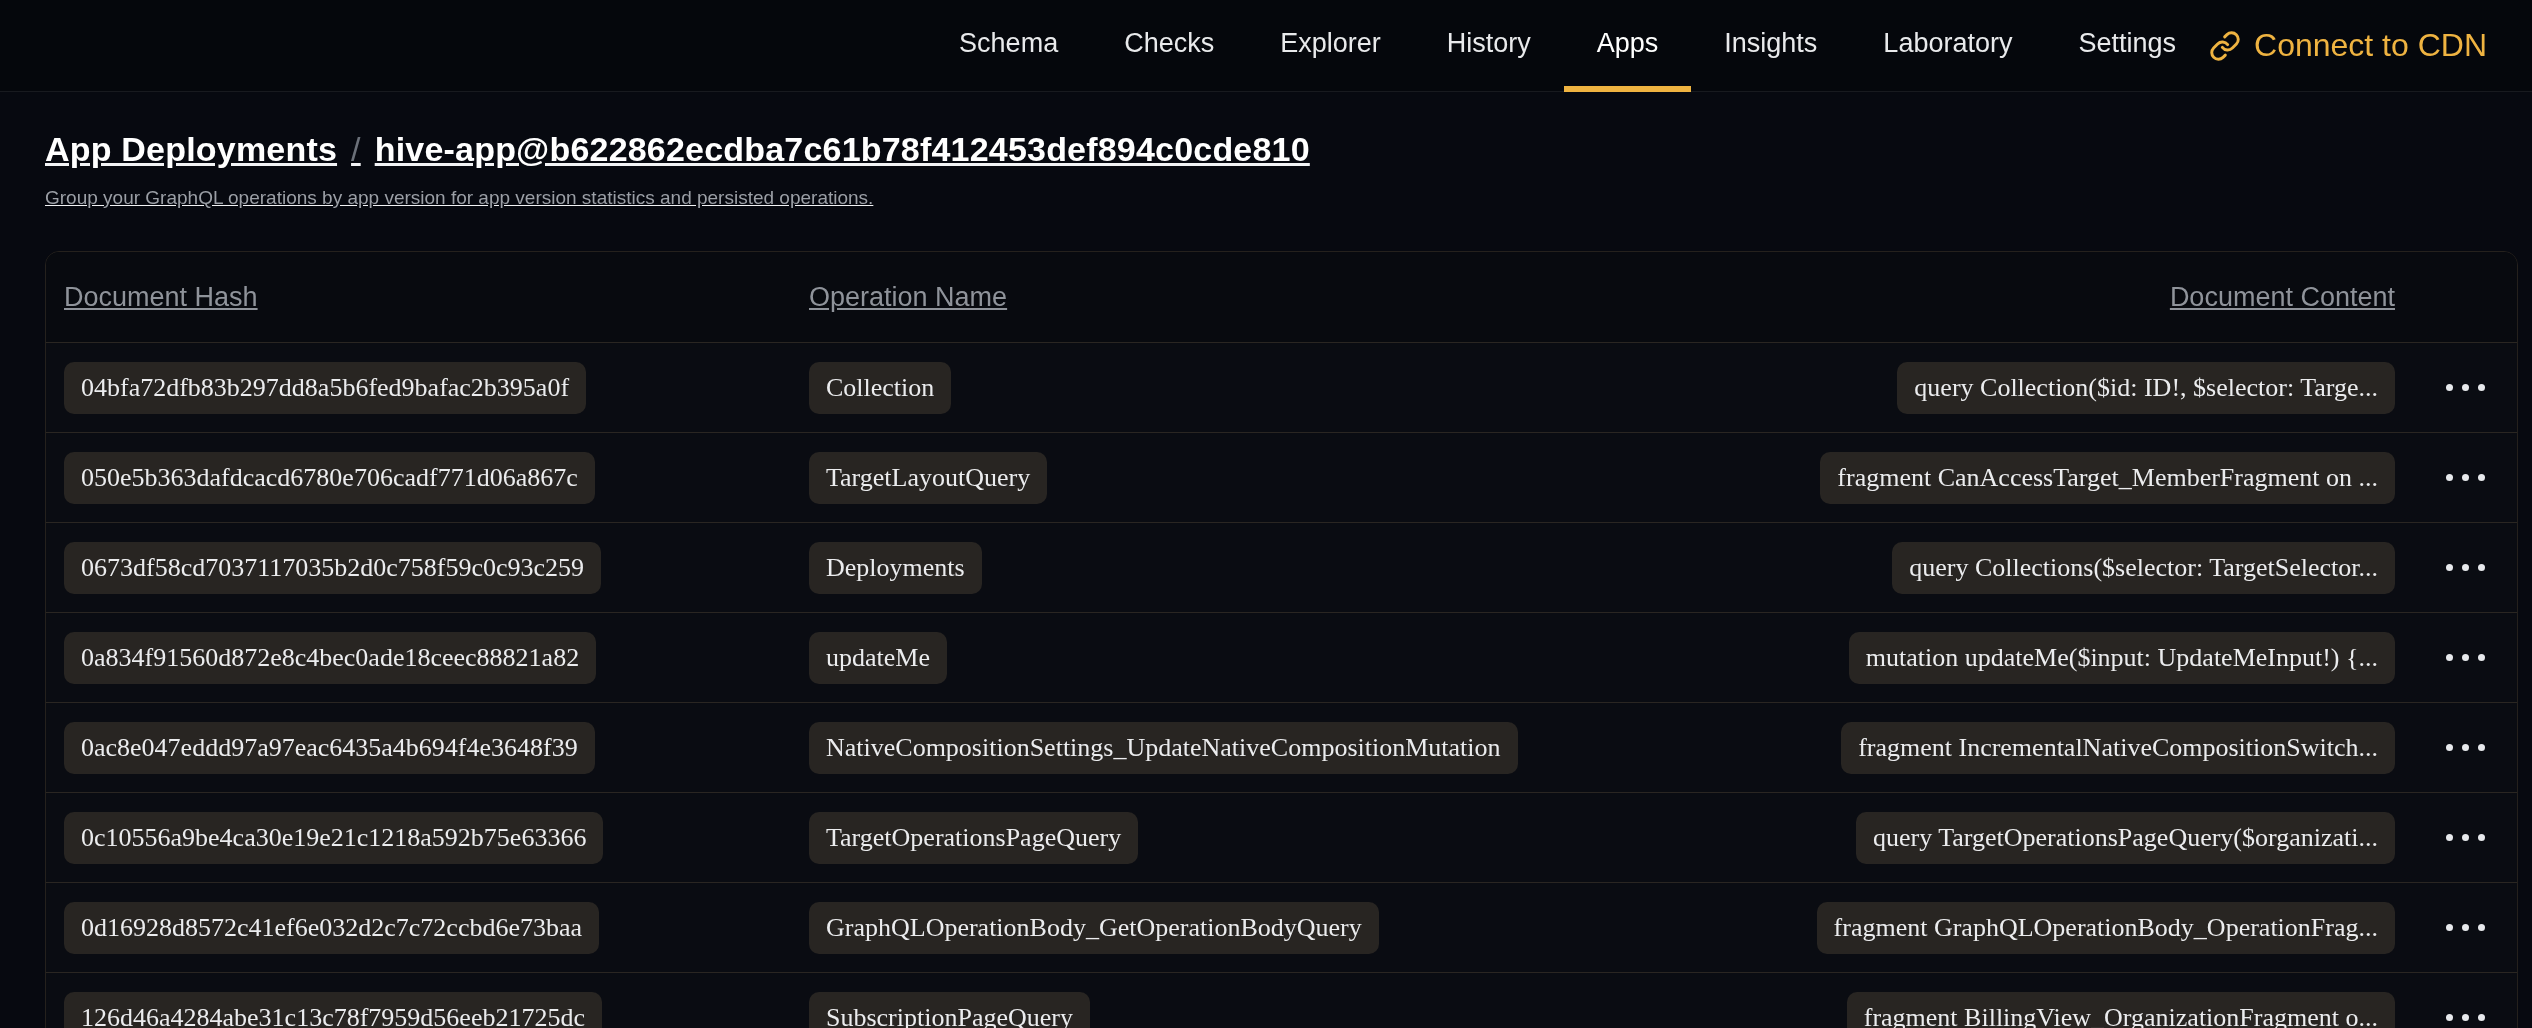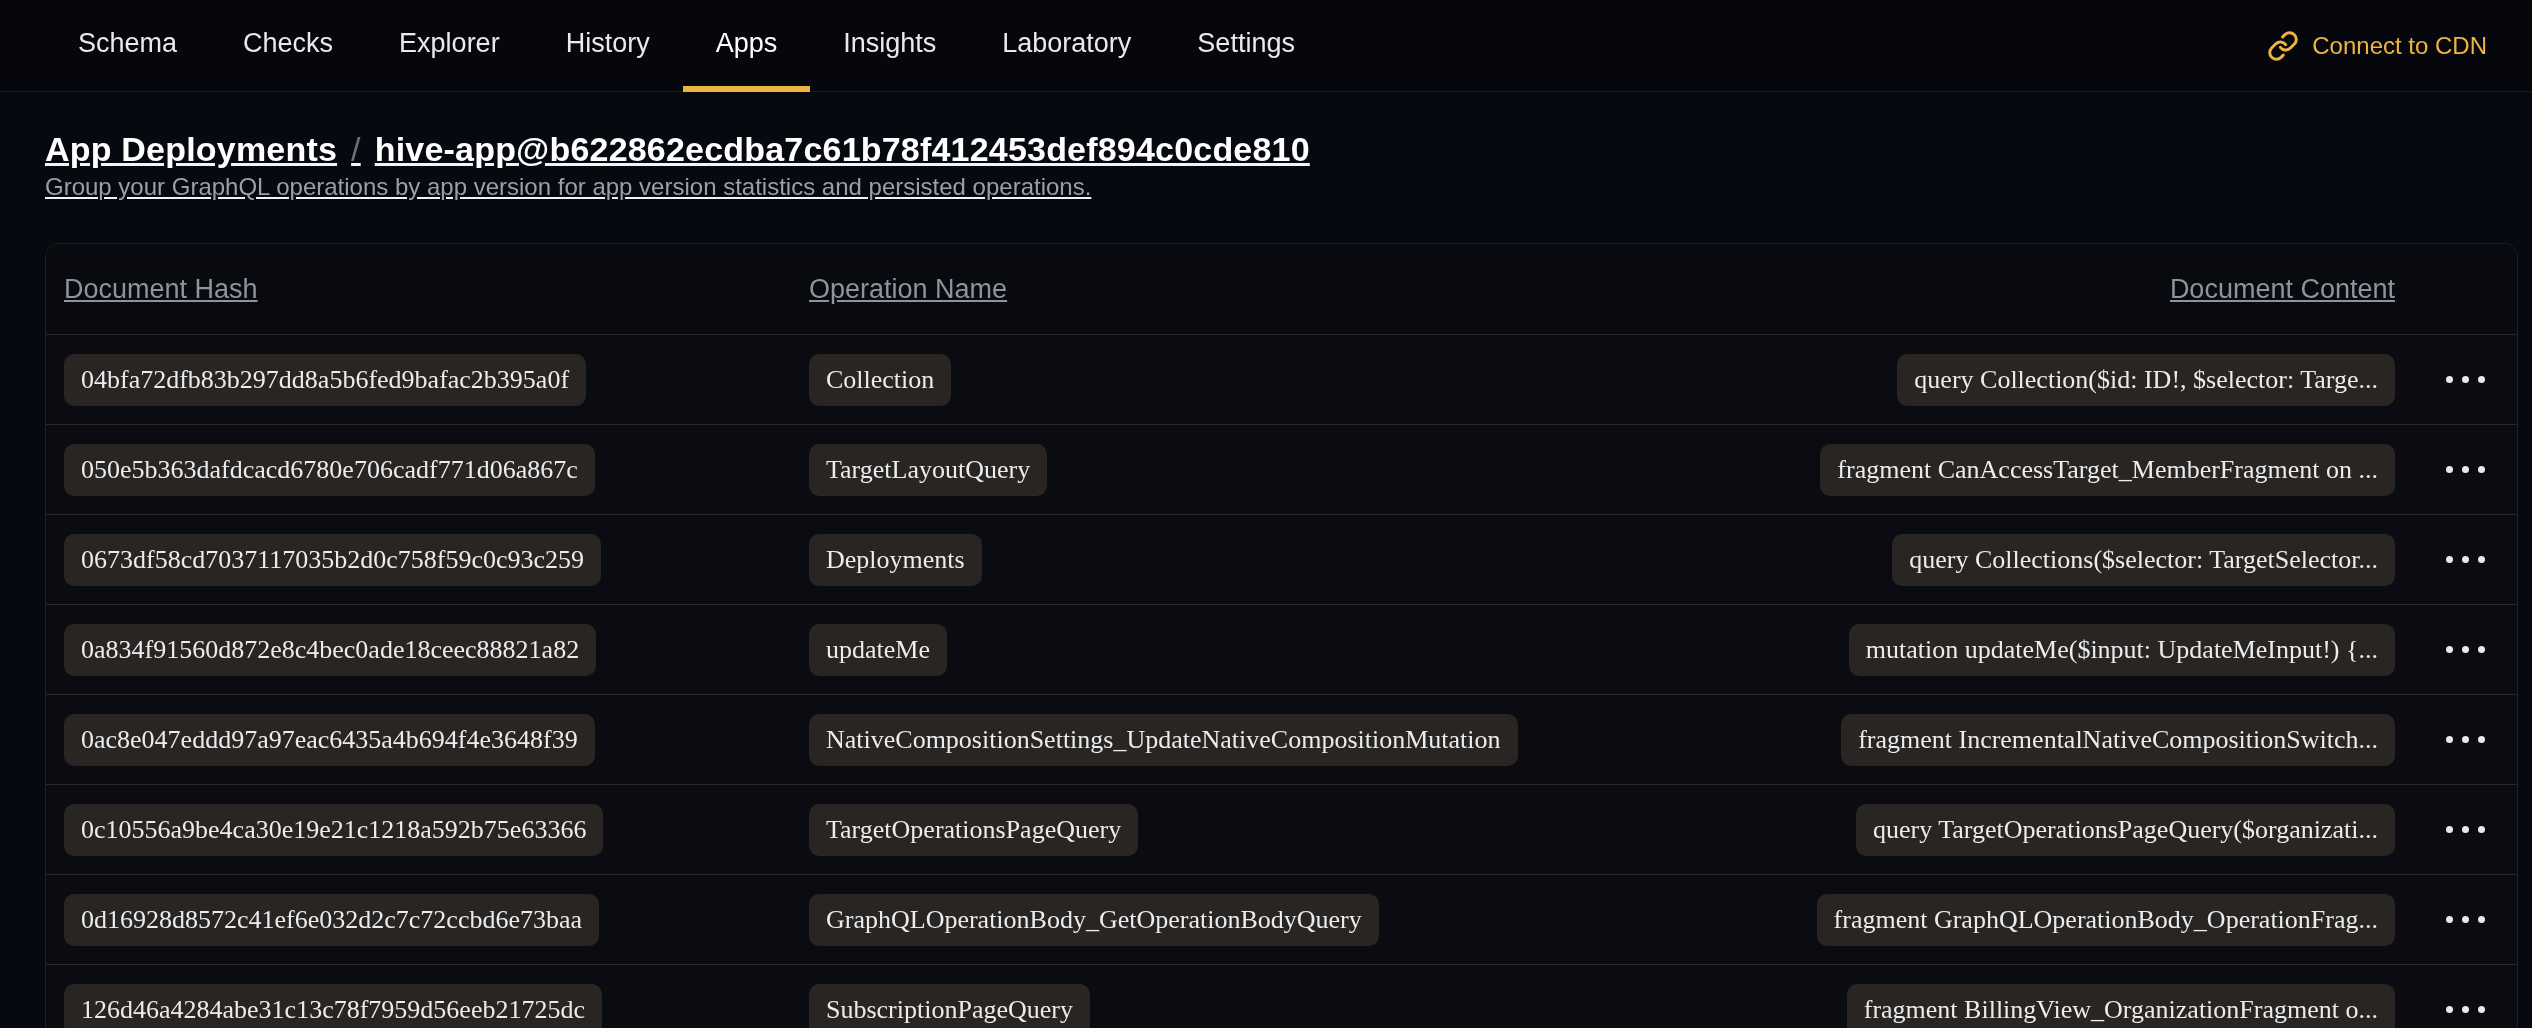--- a/index.html
+++ b/index.html
@@ -18,57 +18,57 @@
   body{
     background:var(--page-bg);
     color:var(--text);
     font-family:"Liberation Sans", sans-serif;
   }
   
   .navbar{
     height:92px;
     display:flex;
     align-items:stretch;
-    justify-content:space-between;
+    justify-content:flex-end;
     padding:0 45px;
     border-bottom:1px solid rgba(255,255,255,0.08);
     background:#05070c;
   }
   .nav-tabs{display:flex;align-items:stretch;}
   .tab{
     display:flex;align-items:center;
     padding:0 33px;
     font-size:27px;
     color:#e9eaec;
     cursor:pointer;
     border-bottom:6px solid transparent;
     margin-bottom:-1px;
     white-space:nowrap;
   }
   .tab.active{color:#ffffff;border-bottom-color:var(--accent);}
   .cdn-button{
     display:flex;align-items:center;gap:13px;
     color:var(--accent);
-    font-size:24px;
+    font-size:32px;
     cursor:pointer;
     white-space:nowrap;
   }
   .cdn-button svg{width:32px;height:32px;display:block;}
   
   .page-header{padding:38px 45px 0 45px;text-decoration:underline;}
   .breadcrumb{
     display:flex;align-items:baseline;gap:14px;
     font-size:34px;font-weight:700;letter-spacing:.2px;
   }
   .breadcrumb .sep{color:#6b7079;font-weight:400;}
   .breadcrumb .crumb-link{color:#ffffff;cursor:pointer;}
   .breadcrumb .crumb-current{color:#ffffff;font-weight:700;}
   .page-subtitle{
-    margin-top:4px;
-    font-size:24px;
+    margin-top:18px;
+    font-size:19px;
     color:var(--muted);
   }
   
   .table-card{
     margin:42px 14px 0 45px;
     width:2473px;
     border:1px solid var(--border);
     border-radius:14px;
     background:var(--row-bg);
     overflow:hidden;

